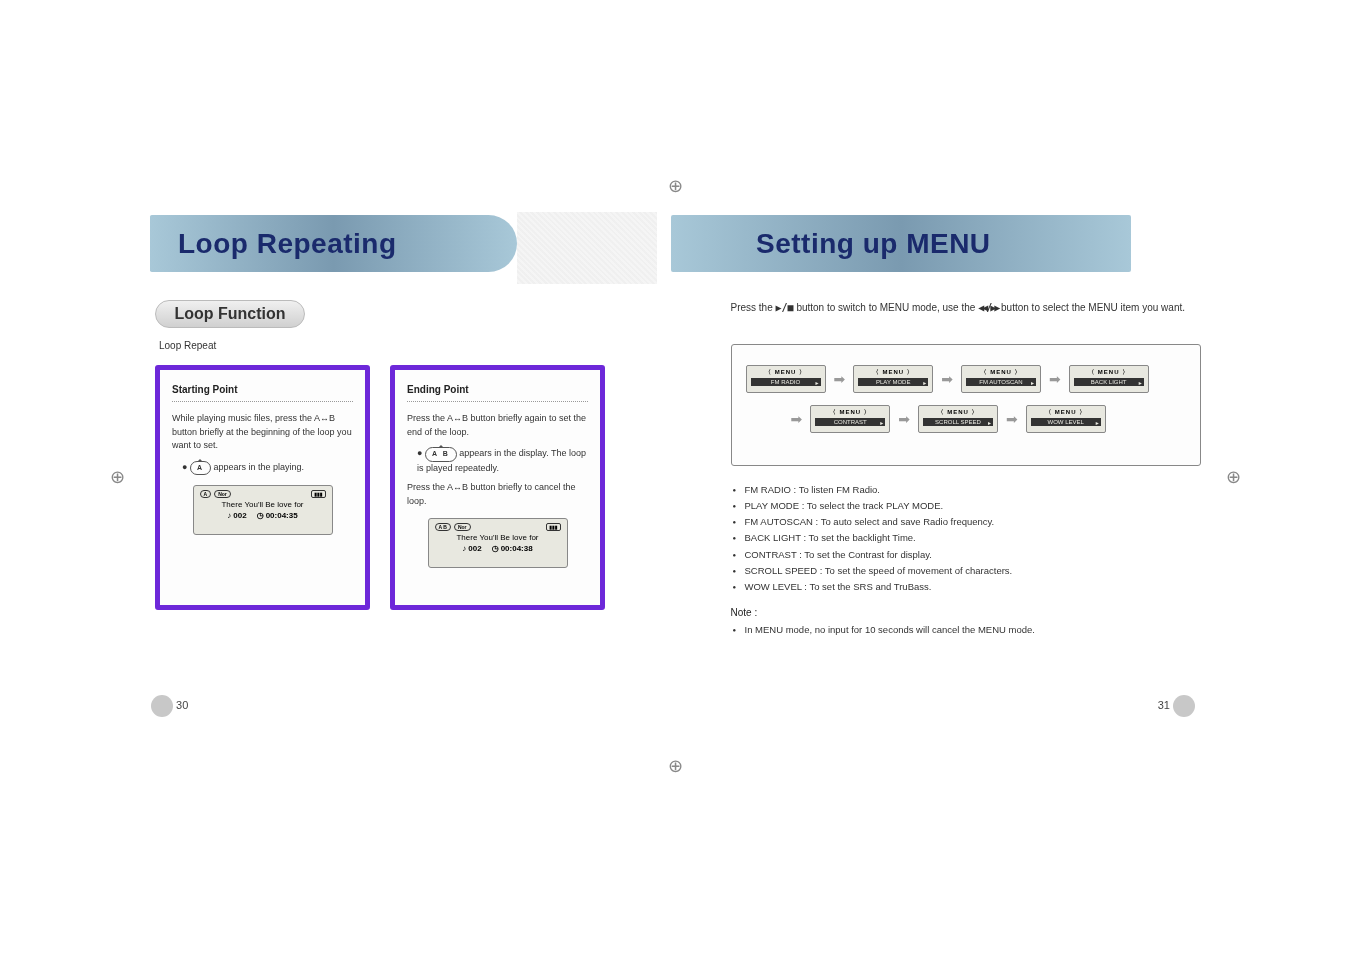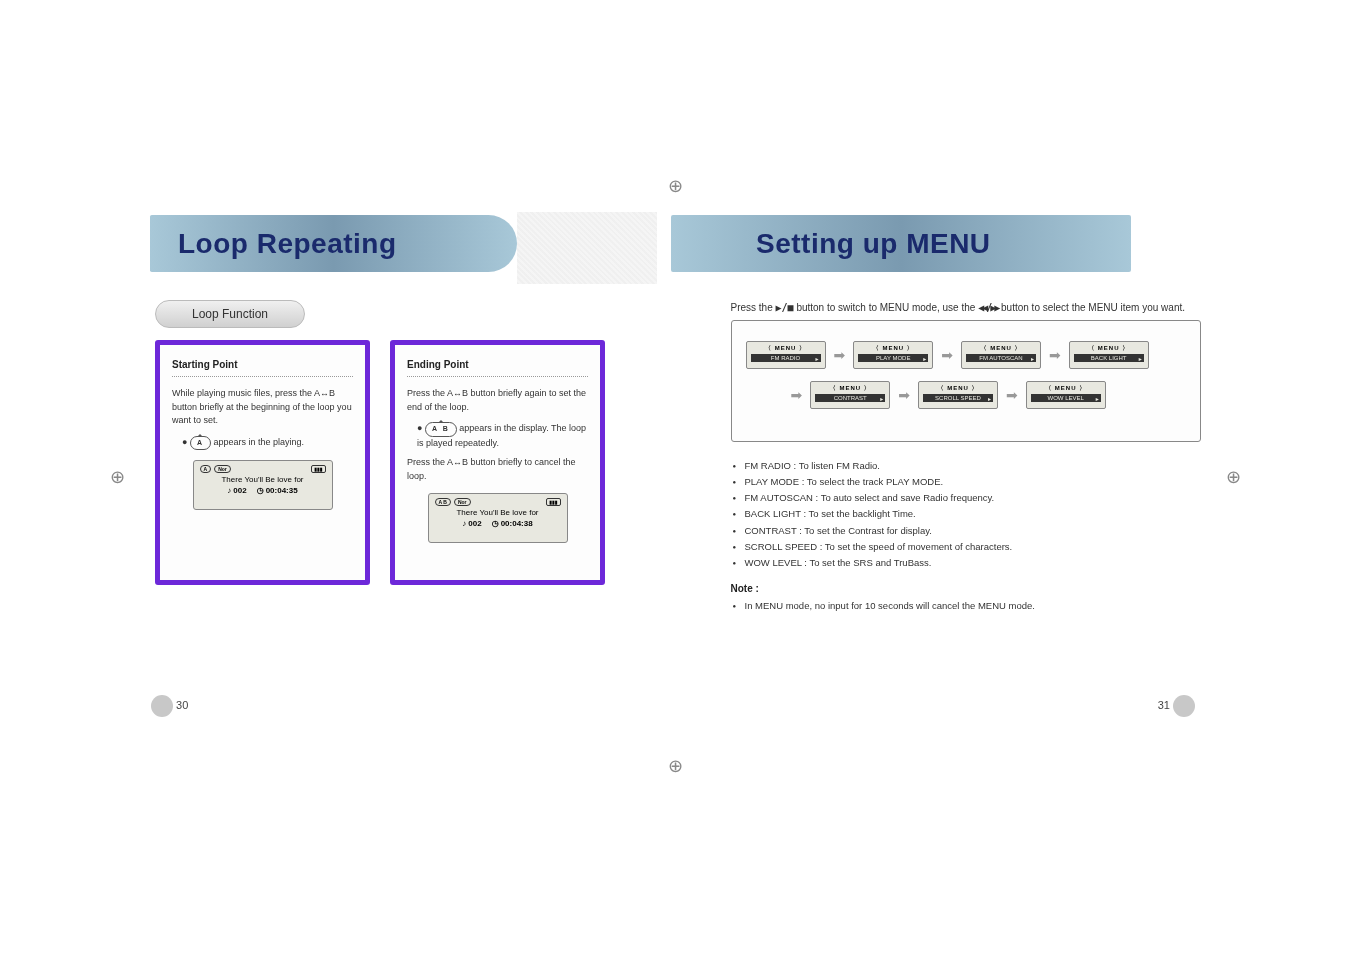--- a/index.html
+++ b/index.html
@@ -80,22 +80,22 @@
       background: linear-gradient(180deg, #f0f0f0 0%, #d0d0d0 100%);
       border-radius: 14px;
       border: 1px solid #bbb;
       display: flex;
       align-items: center;
       justify-content: center;
       margin-bottom: 12px;
     }
     
     .pill-text {
-      font-size: 12px;
-      font-weight: normal;
+      font-size: 16px;
+      font-weight: bold;
       color: #333;
     }
     
     .section-subtitle {
       font-size: 10px;
       color: #333;
       margin-left: 4px;
       margin-bottom: 14px;
     }
     
@@ -216,21 +216,21 @@
     }
     
     .lcd-note::before { content: '♪'; margin-right: 2px; }
     .lcd-clock::before { content: '◷'; margin-right: 2px; }
     
     
     .right-intro {
       font-size: 10px;
       color: #333;
       line-height: 1.6;
-      margin-bottom: 4px;
+      margin-bottom: 28px;
     }
     
     .playpause-icon {
       font-family: monospace;
       font-weight: bold;
     }
     
     .rewff-icon {
       font-family: monospace;
       font-weight: bold;
@@ -307,21 +307,21 @@
     .bullet-list li::before {
       content: '●';
       position: absolute;
       left: 2px;
       font-size: 6px;
       top: 3px;
     }
     
     .note-label {
       font-size: 10px;
-      font-weight: bold;
+      font-weight: normal;
       color: #222;
       margin-top: 12px;
       margin-bottom: 4px;
     }
     
     .page-number {
       position: absolute;
       font-size: 11px;
       color: #444;
       top: 695px;
@@ -376,20 +376,21 @@
   <span class="header-title">Setting up MENU</span>
 </div>
 
 <div class="page-container">
 
   <div class="page-half page-left">
     <div class="content-area">
       <div class="pill">
         <span class="pill-text">Loop Function</span>
       </div>
+      <div class="section-subtitle">Loop Repeat</div>
 
       <div class="panels-row">
 
         <div class="panel">
           <div class="step-label">Starting Point</div>
           <div class="dotted-line"></div>
           <div class="panel-text">While playing music files, press the A↔B button briefly at the beginning of the loop you want to set.</div>
           <div class="panel-bullet">
             ● <span class="ab-badge">A</span>
             <span>appears in the playing.</span>

